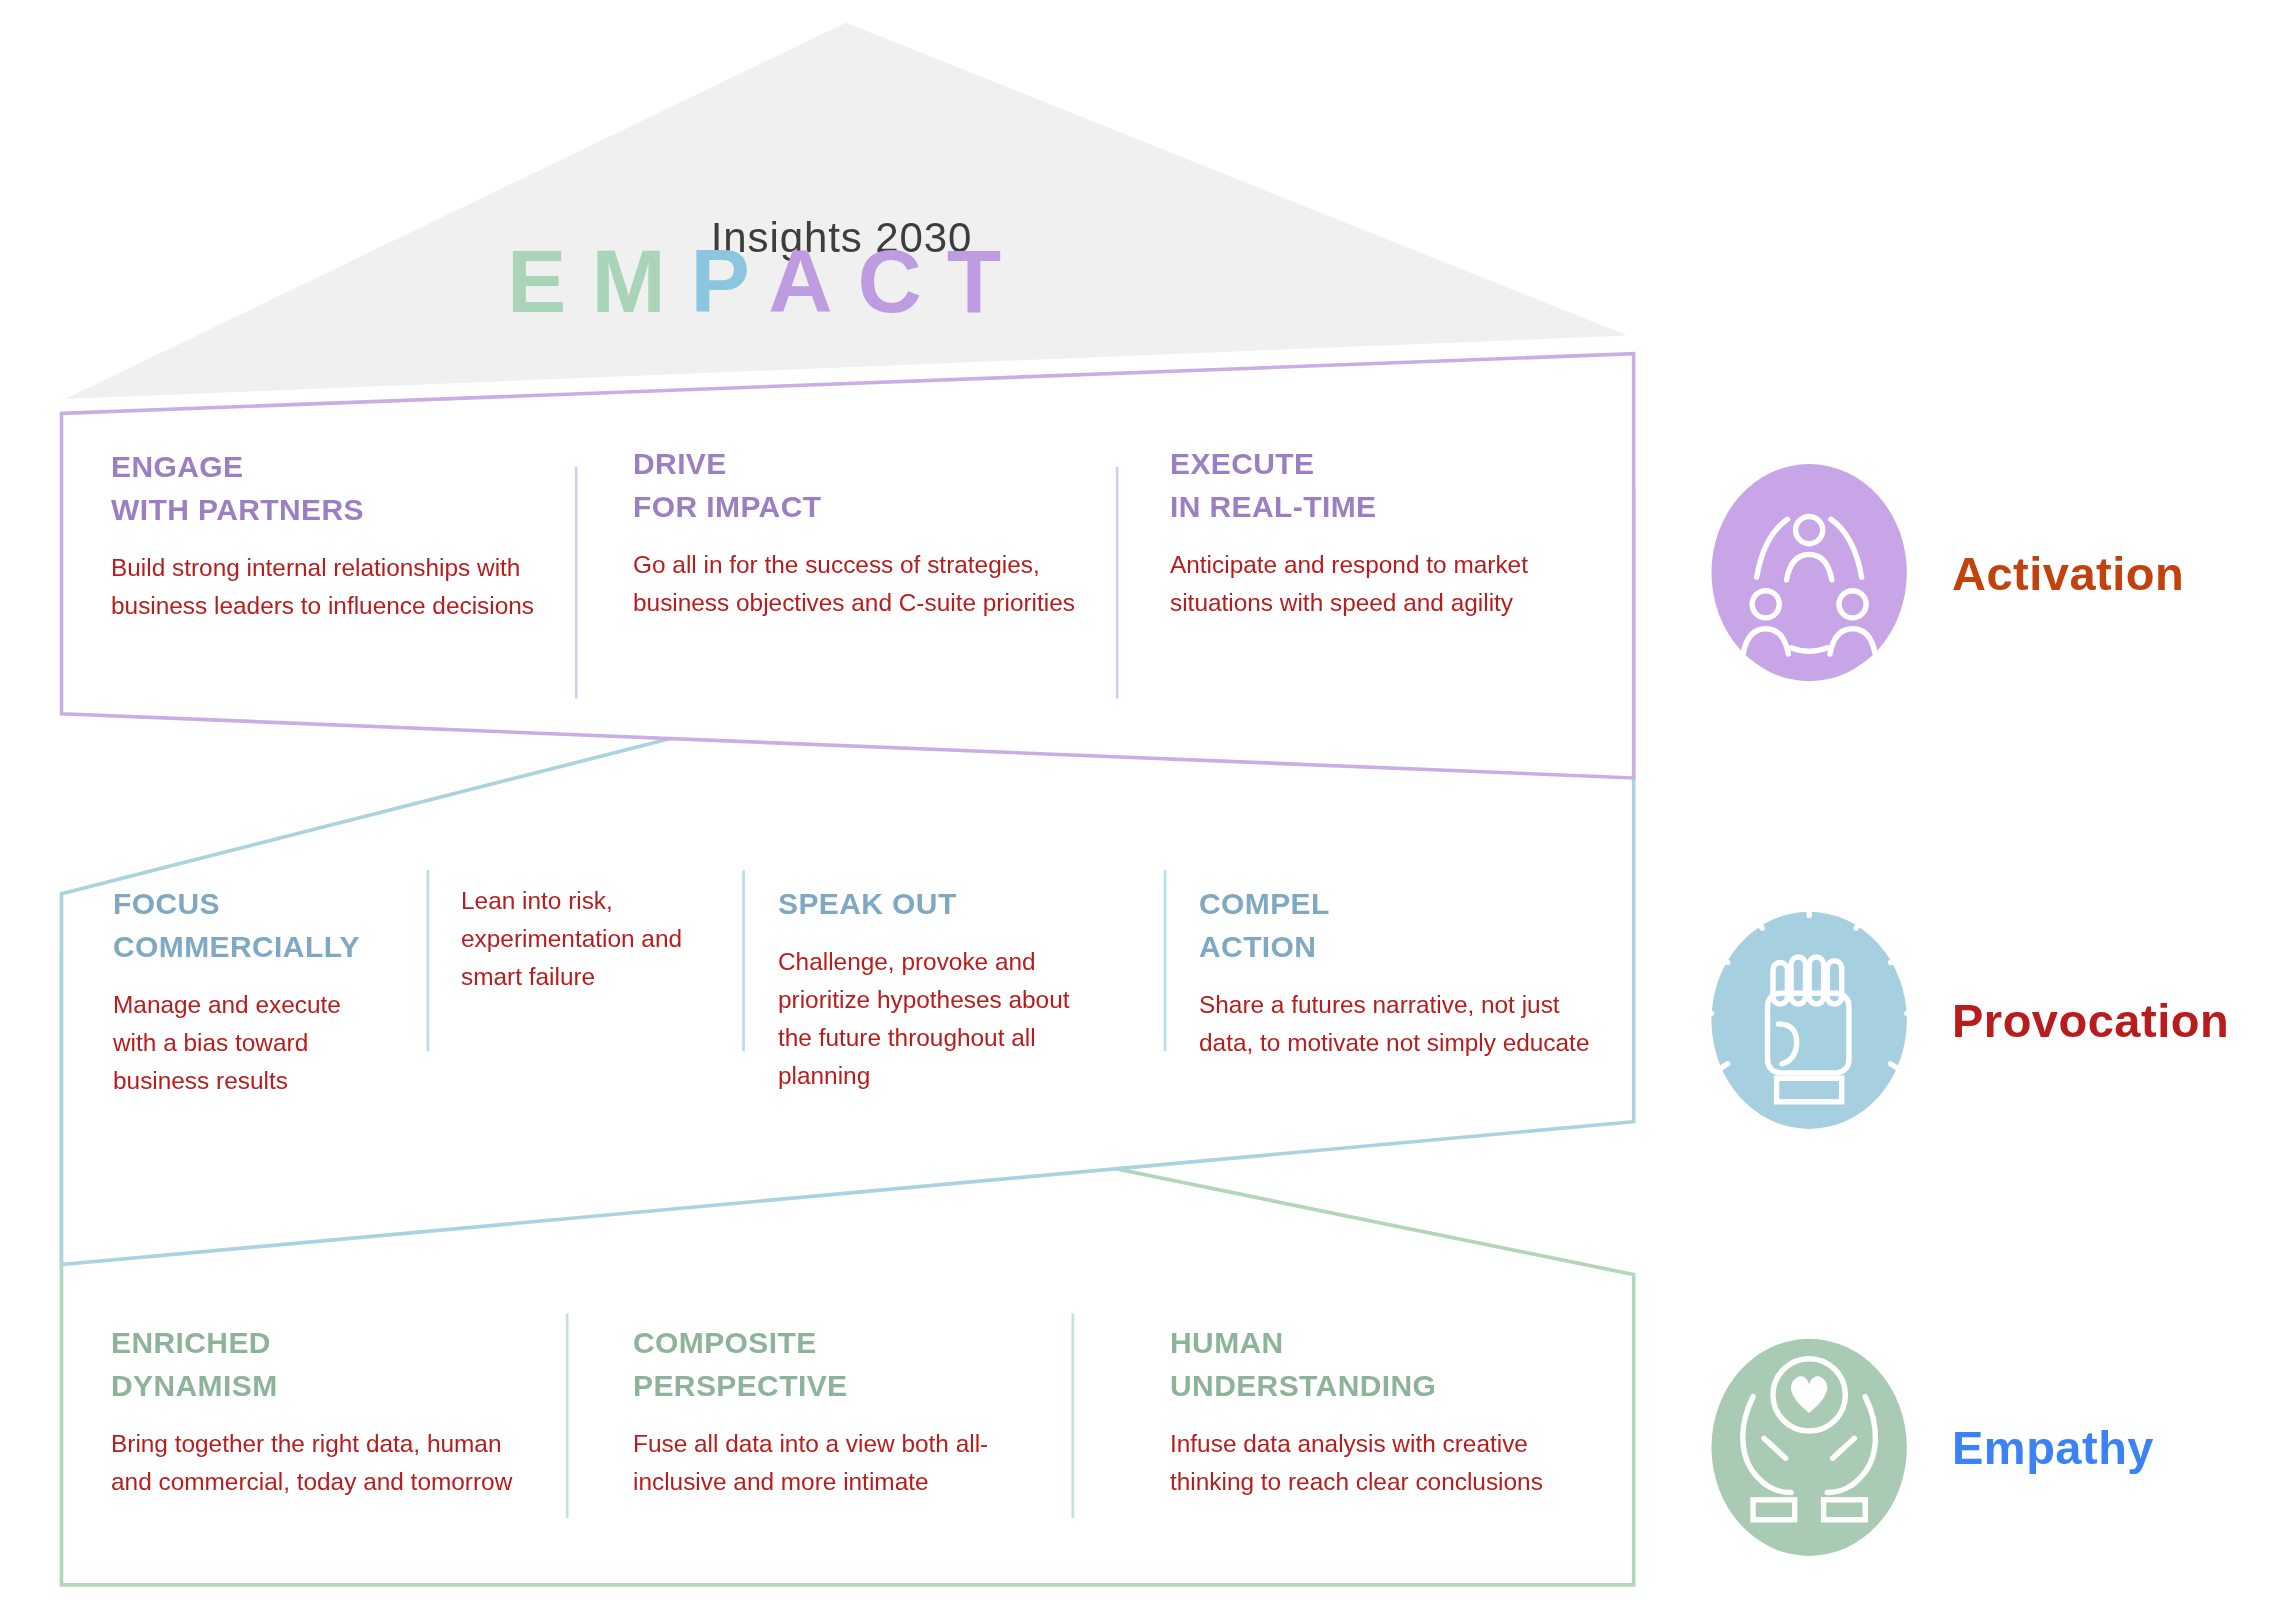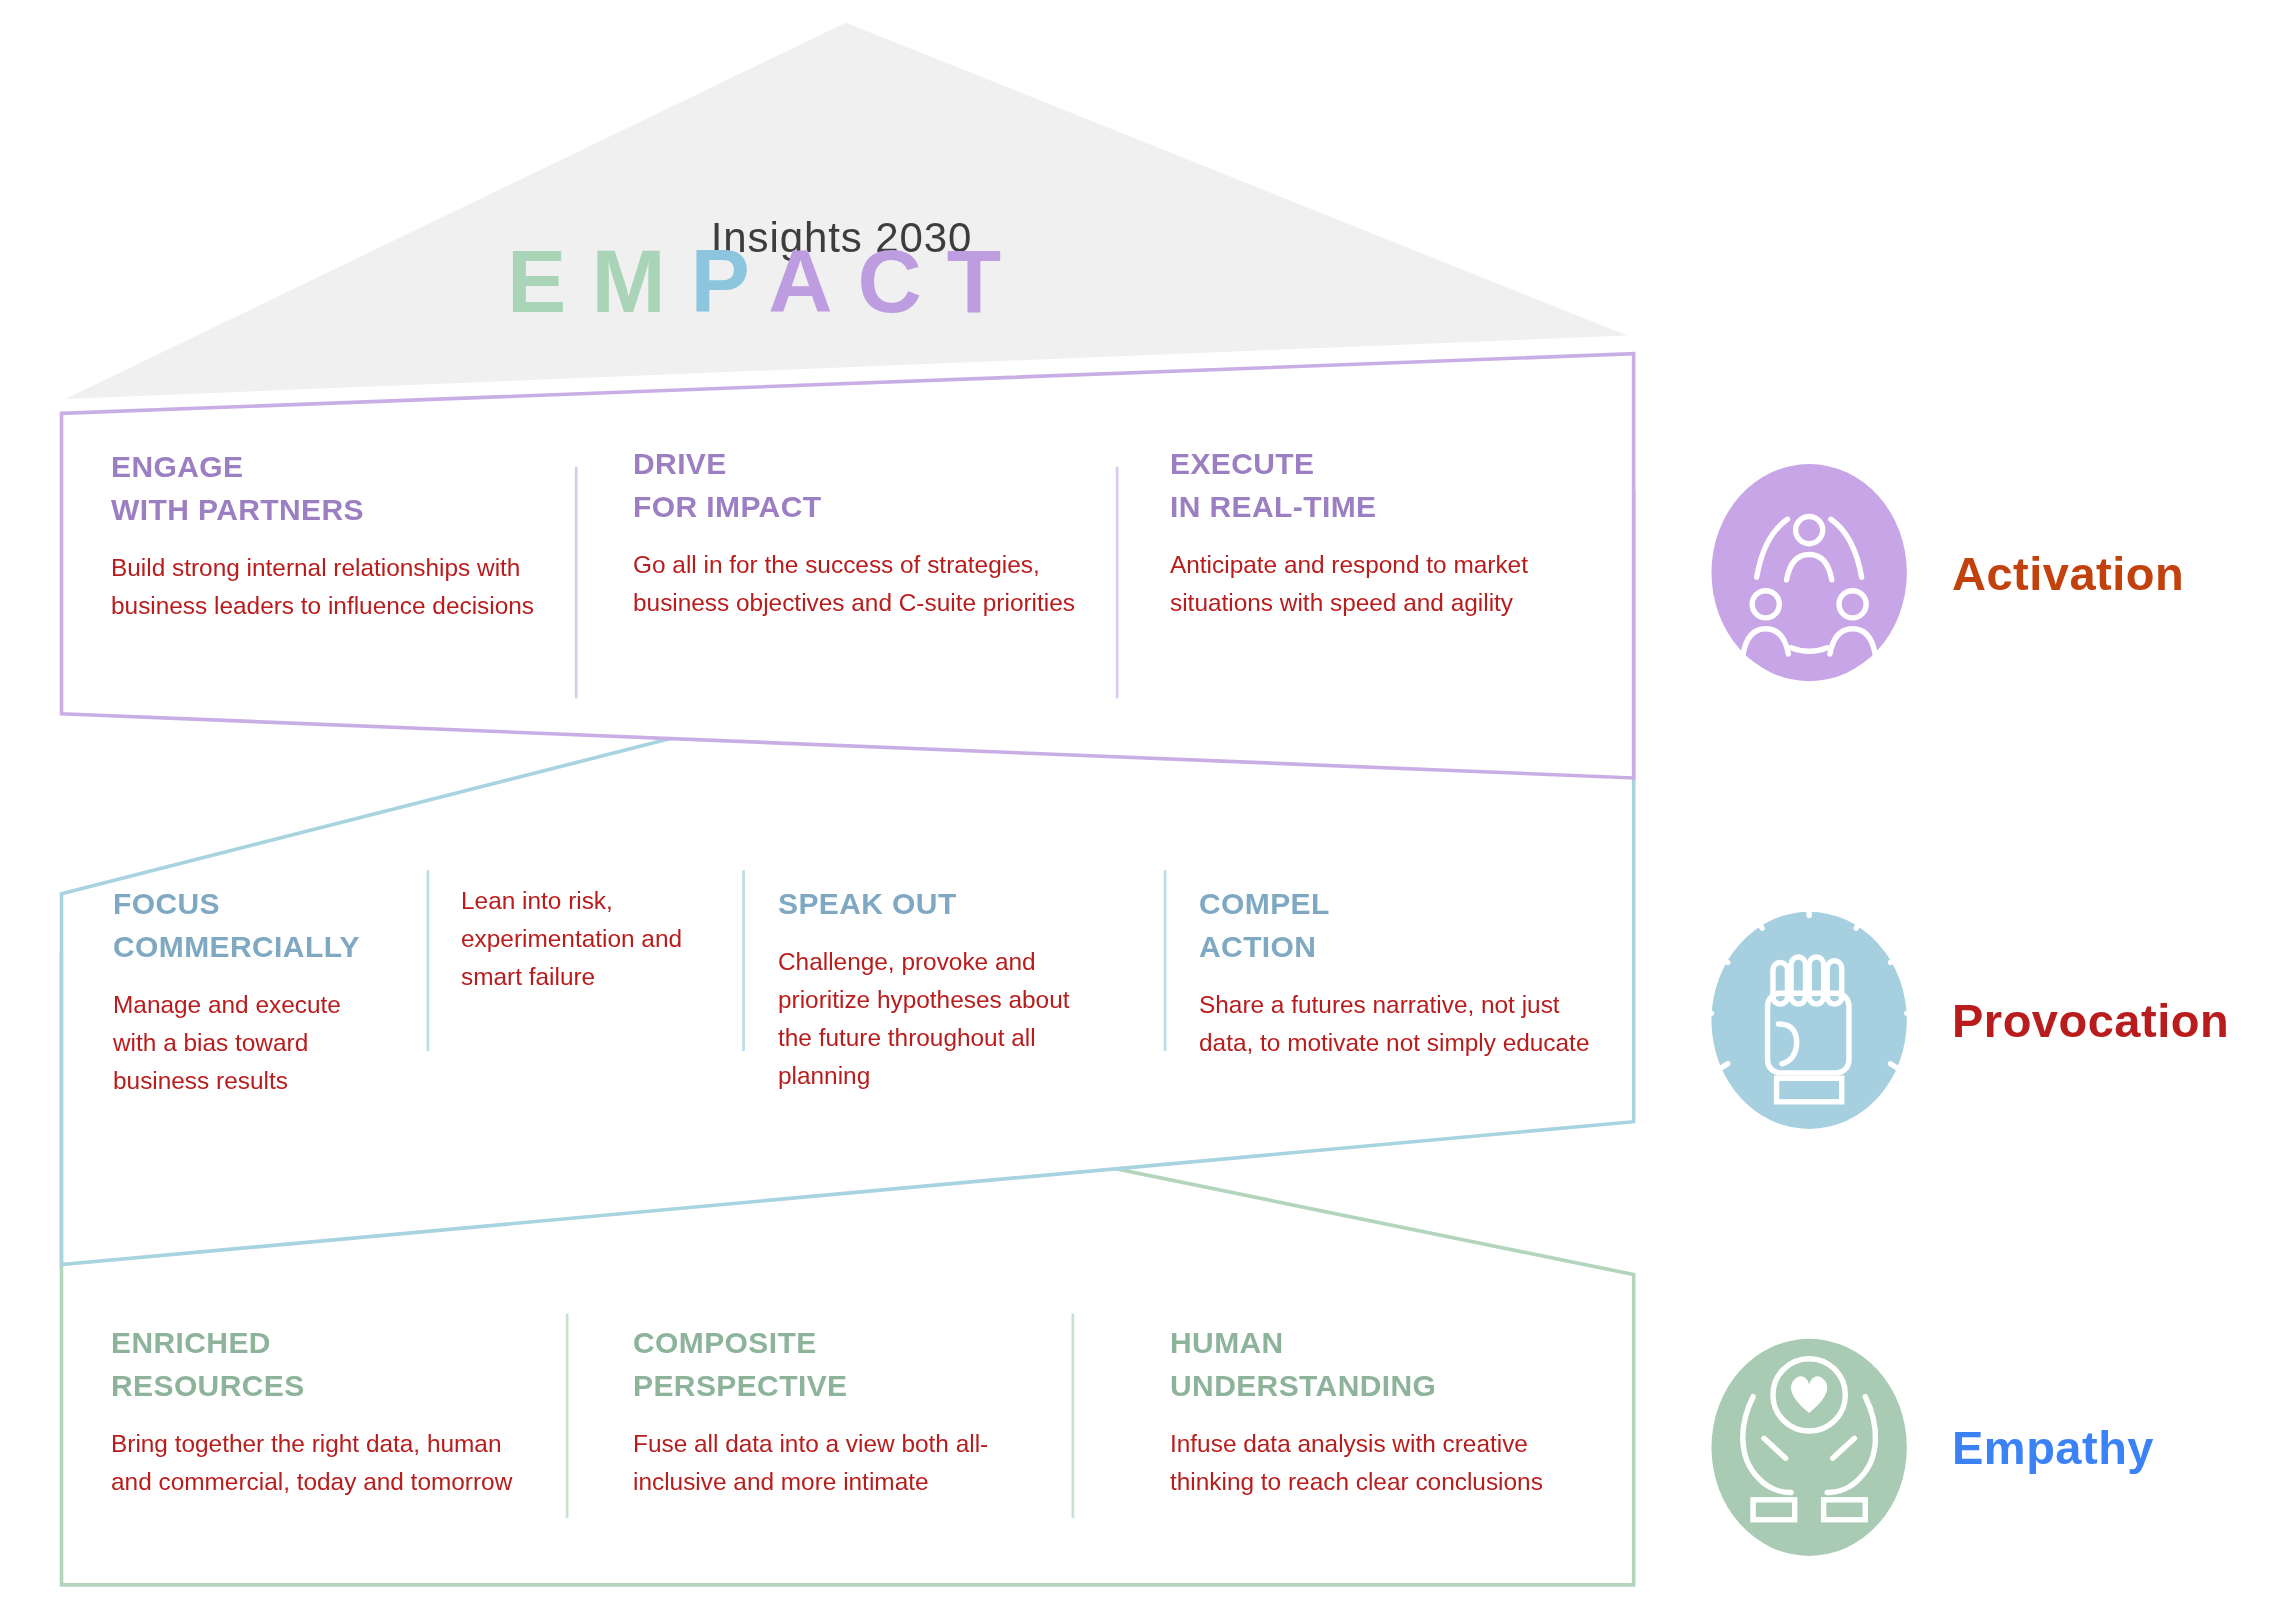--- a/index.html
+++ b/index.html
@@ -149,21 +149,21 @@
     <p>Challenge, provoke and prioritize hypotheses about the future throughout all planning</p>
   </div>
   <div class="col t2" style="left:1199px;top:882px;width:407px">
     <h3>COMPEL
 ACTION</h3>
     <p>Share a futures narrative, not just data, to motivate not simply educate</p>
   </div>
 
   <div class="col t3" style="left:111px;top:1321px;width:407px">
     <h3>ENRICHED
-RESOURCES</h3>
+DYNAMISM</h3>
     <p>Bring together the right data, human and commercial, today and tomorrow</p>
   </div>
   <div class="col t3" style="left:633px;top:1321px;width:380px">
     <h3>COMPOSITE
 PERSPECTIVE</h3>
     <p>Fuse all data into a view both all-inclusive and more intimate</p>
   </div>
   <div class="col t3" style="left:1170px;top:1321px;width:416px">
     <h3>HUMAN
 UNDERSTANDING</h3>

